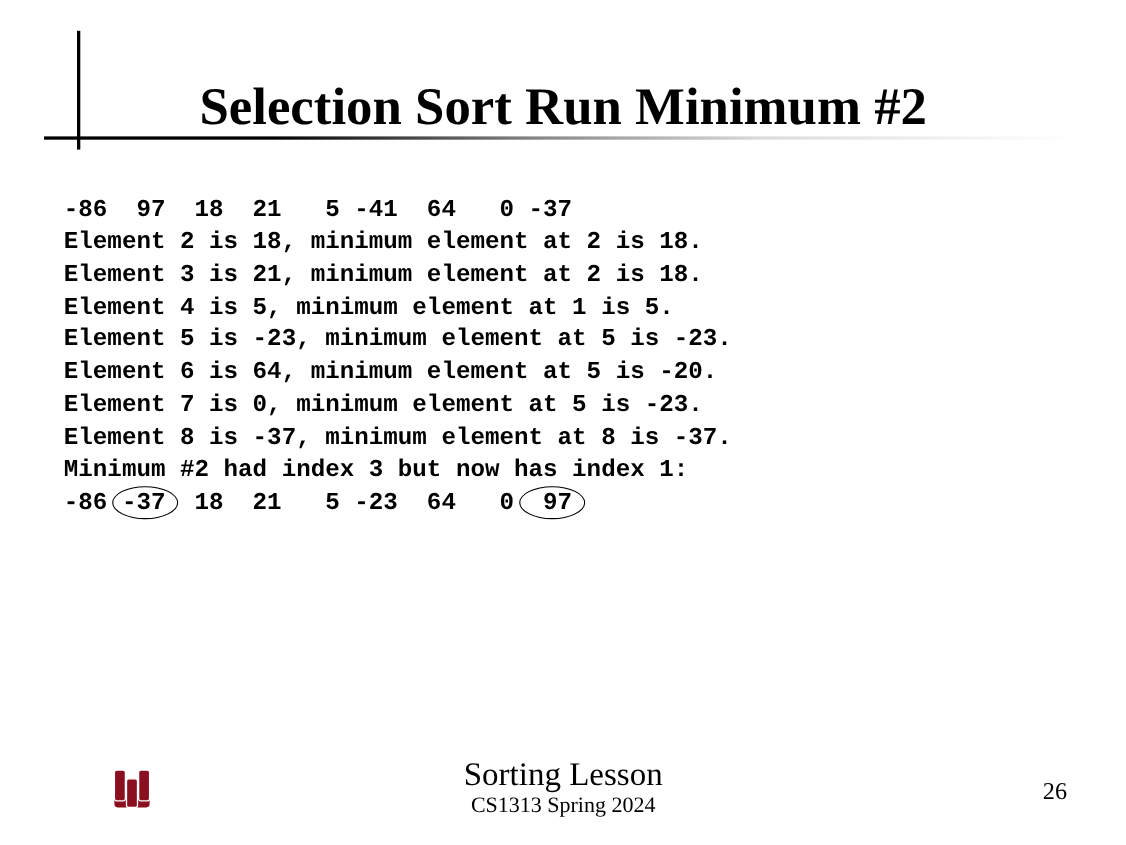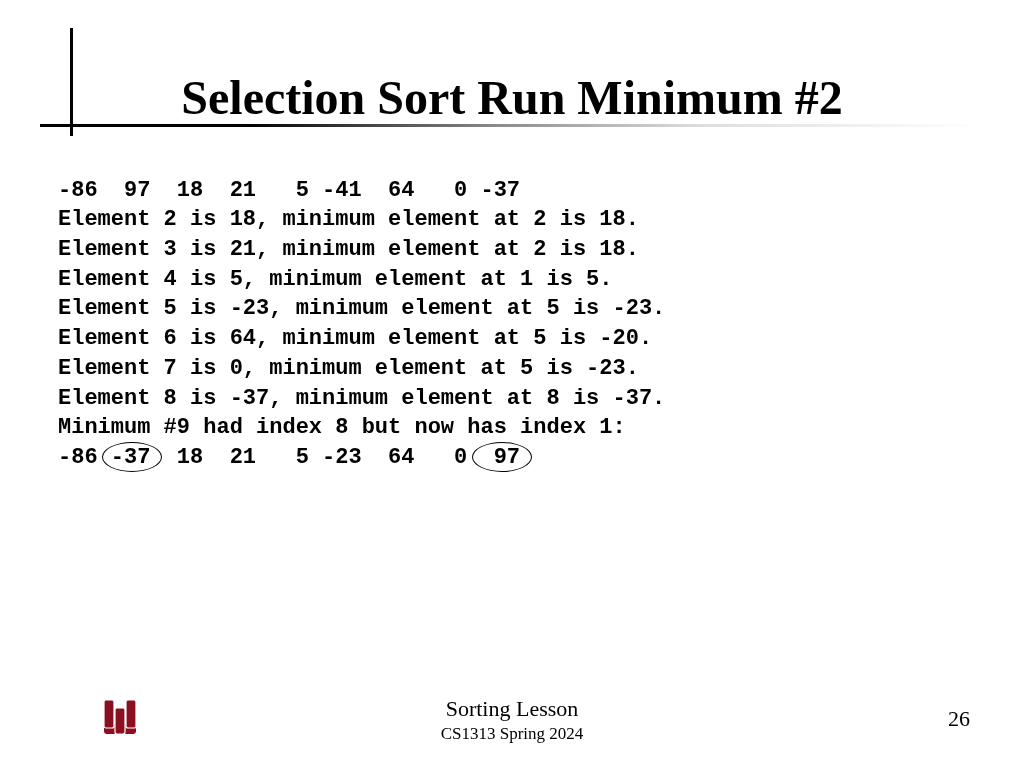--- a/index.html
+++ b/index.html
@@ -7,43 +7,43 @@
   .slide { position: relative; width: 1024px; height: 768px; }
   .corner-v { position: absolute; left: 70px; top: 28px; width: 3px; height: 108px; background: #000; }
   .hline { position: absolute; left: 40px; top: 124px; width: 940px; height: 3px; background: linear-gradient(to right, #000 0%, #000 22%, #888 48%, #ddd 70%, #fff 100%); }
   .title { position: absolute; top: 70px; left: 0; width: 1024px; text-align: center; font-weight: bold; font-size: 48px; }
   .body { position: absolute; left: 58px; top: 146px; width: 920px; font-family: "Courier New", Courier, monospace; font-weight: bold; font-size: 22px; line-height: 1.35; white-space: pre; }
   .lastrow { position: relative; }
   .oval { position: absolute; border: 1.6px solid #000; border-radius: 50%; pointer-events: none; }
   .footer { position: absolute; bottom: 22px; left: 0; width: 1024px; height: 56px; }
   .logo { position: absolute; left: 100px; bottom: 6px; }
   .logo svg { display: block; }
-  .ftitle { position: absolute; left: 0; width: 1024px; text-align: center; bottom: 24px; font-size: 22px; }
-  .fsub { position: absolute; left: 0; width: 1024px; text-align: center; bottom: 2px; font-size: 17px; }
+  .ftitle { position: absolute; left: 0; width: 1024px; text-align: center; bottom: 24px; font-size: 30px; }
+  .fsub { position: absolute; left: 0; width: 1024px; text-align: center; bottom: 2px; font-size: 20px; }
   .pgno { position: absolute; right: 54px; bottom: 14px; font-size: 22px; }
 </style>
 </head>
 <body>
 
 <div class="slide">
   <div class="corner-v"></div>
   <div class="hline"></div>
 
   <div class="title">Selection Sort Run Minimum #2</div>
 
   <div class="body">
 <span>-86  97  18  21   5 -41  64   0 -37</span>
 <span>Element 2 is 18, minimum element at 2 is 18.</span>
 <span>Element 3 is 21, minimum element at 2 is 18.</span>
 <span>Element 4 is 5, minimum element at 1 is 5.</span>
 <span>Element 5 is -23, minimum element at 5 is -23.</span>
 <span>Element 6 is 64, minimum element at 5 is -20.</span>
 <span>Element 7 is 0, minimum element at 5 is -23.</span>
 <span>Element 8 is -37, minimum element at 8 is -37.</span>
-<span>Minimum #9 had index 8 but now has index 1:</span>
+<span>Minimum #2 had index 3 but now has index 1:</span>
 <span class="lastrow"><span>-86 -37  18  21   5 -23  64   0  97</span><span class="oval" style="left:44px; top:-3px; width:60px; height:30px;"></span><span class="oval" style="left:414px; top:-3px; width:60px; height:30px;"></span></span></div>
 
   <div class="footer">
     <div class="logo">
       <svg width="40" height="44" viewBox="0 0 40 44">
         <g fill="#8a1020">
           <rect x="4" y="4" width="10" height="28" rx="2"></rect>
           <rect x="26" y="4" width="10" height="28" rx="2"></rect>
           <rect x="4" y="28" width="32" height="10" rx="3"></rect>
           <rect x="15" y="12" width="10" height="26" rx="2"></rect>

